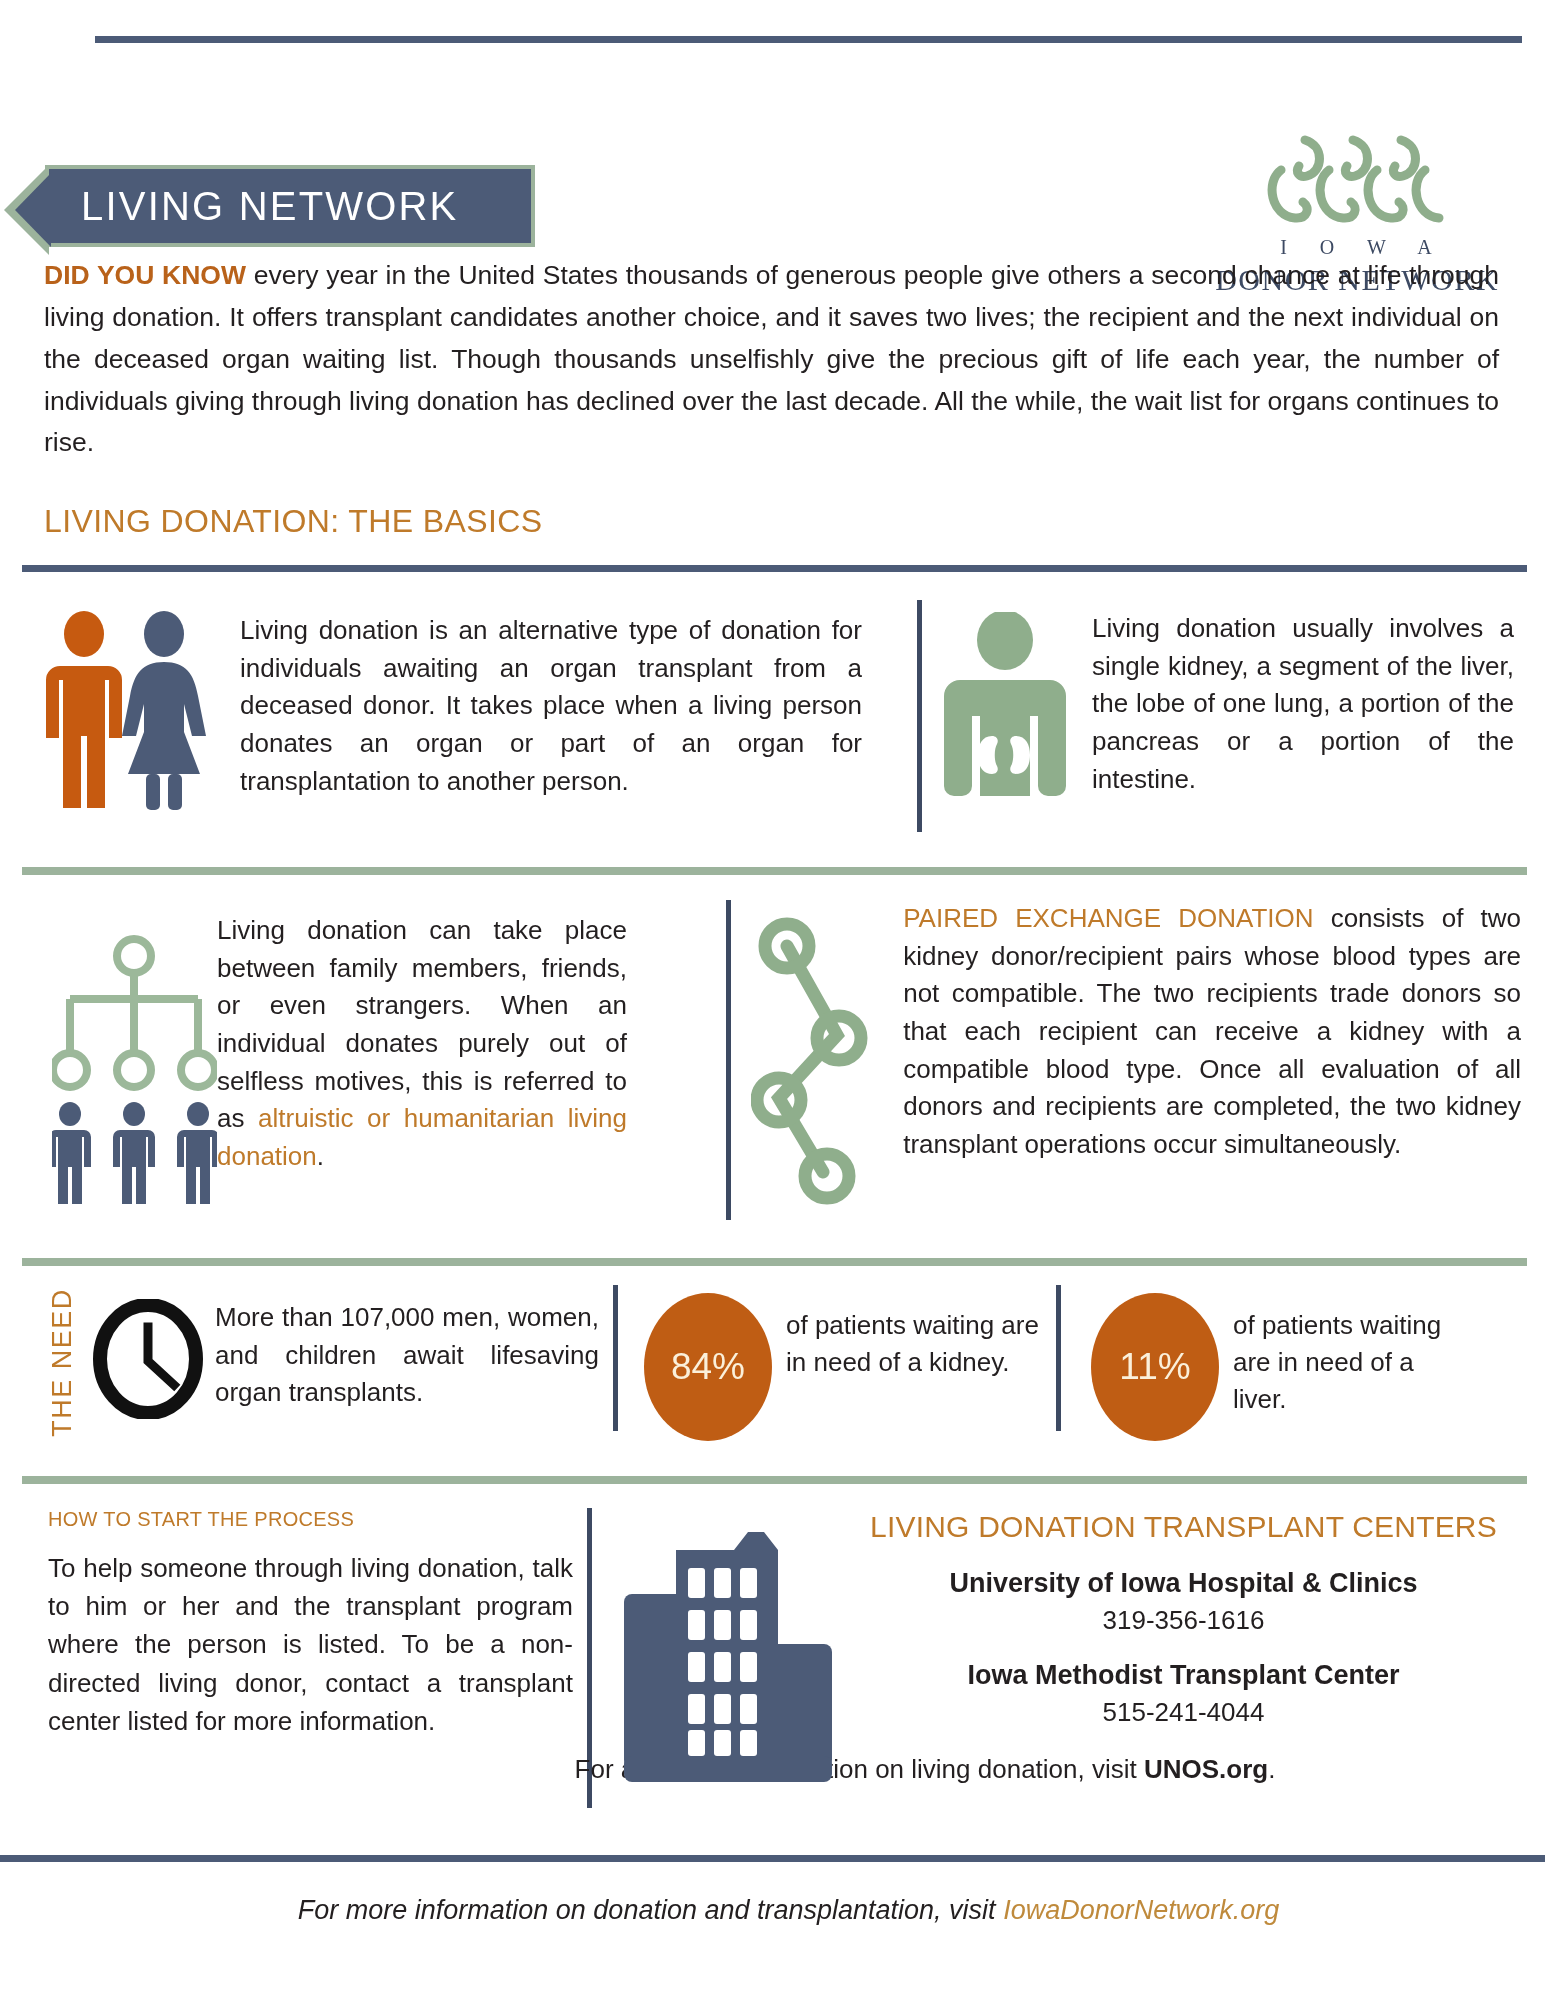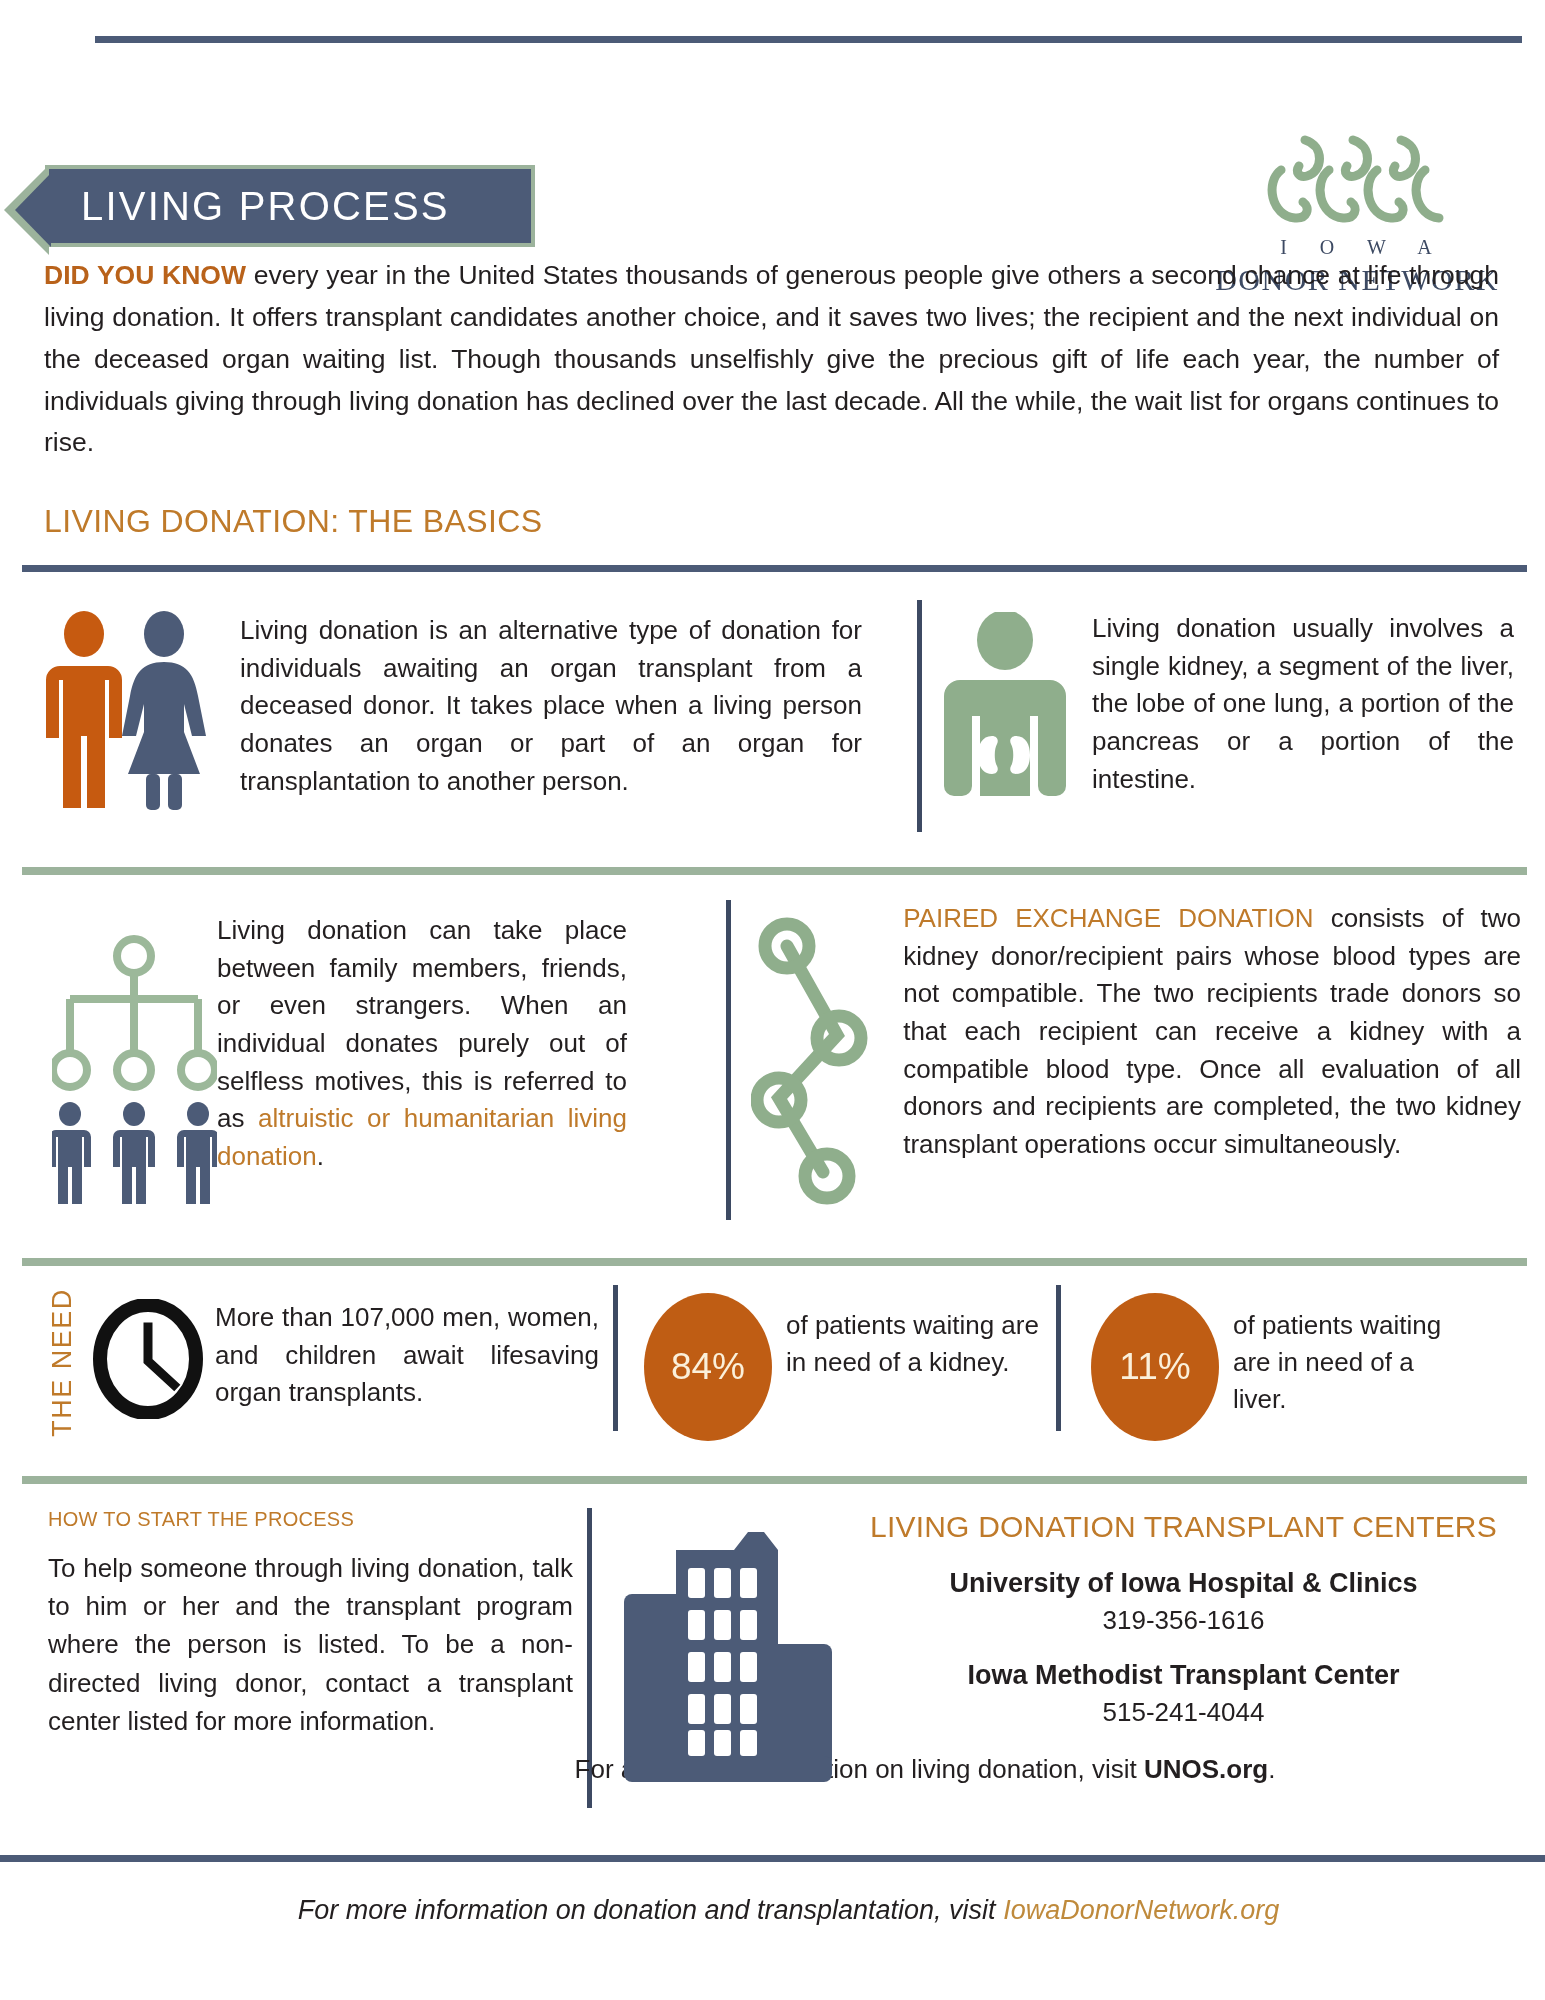--- a/index.html
+++ b/index.html
@@ -160,21 +160,21 @@
 </style>
 </head>
 <body>
 
 <div class="page">
 
   <div class="top-rule rule-navy"></div>
 
   <div class="header">
     <div class="banner">
-      <div class="banner-text">LIVING PROCESS</div>
+      <div class="banner-text">LIVING NETWORK</div>
     </div>
 
     <div class="logo">
       <svg class="logo-mark" width="220" height="100" viewBox="0 0 220 100">
         <g fill="none" stroke="#8fae8c" stroke-width="9" stroke-linecap="round">
           <path d="M58 10 C 78 16, 76 42, 60 46 C 52 48, 48 42, 52 36"></path>
           <path d="M106 10 C 126 16, 124 42, 108 46 C 100 48, 96 42, 100 36"></path>
           <path d="M154 10 C 174 16, 172 42, 156 46 C 148 48, 144 42, 148 36"></path>
           <path d="M34 40 C 18 52, 24 86, 48 88 C 60 89, 64 78, 56 72"></path>
           <path d="M82 40 C 66 52, 72 86, 96 88 C 108 89, 112 78, 104 72"></path>

